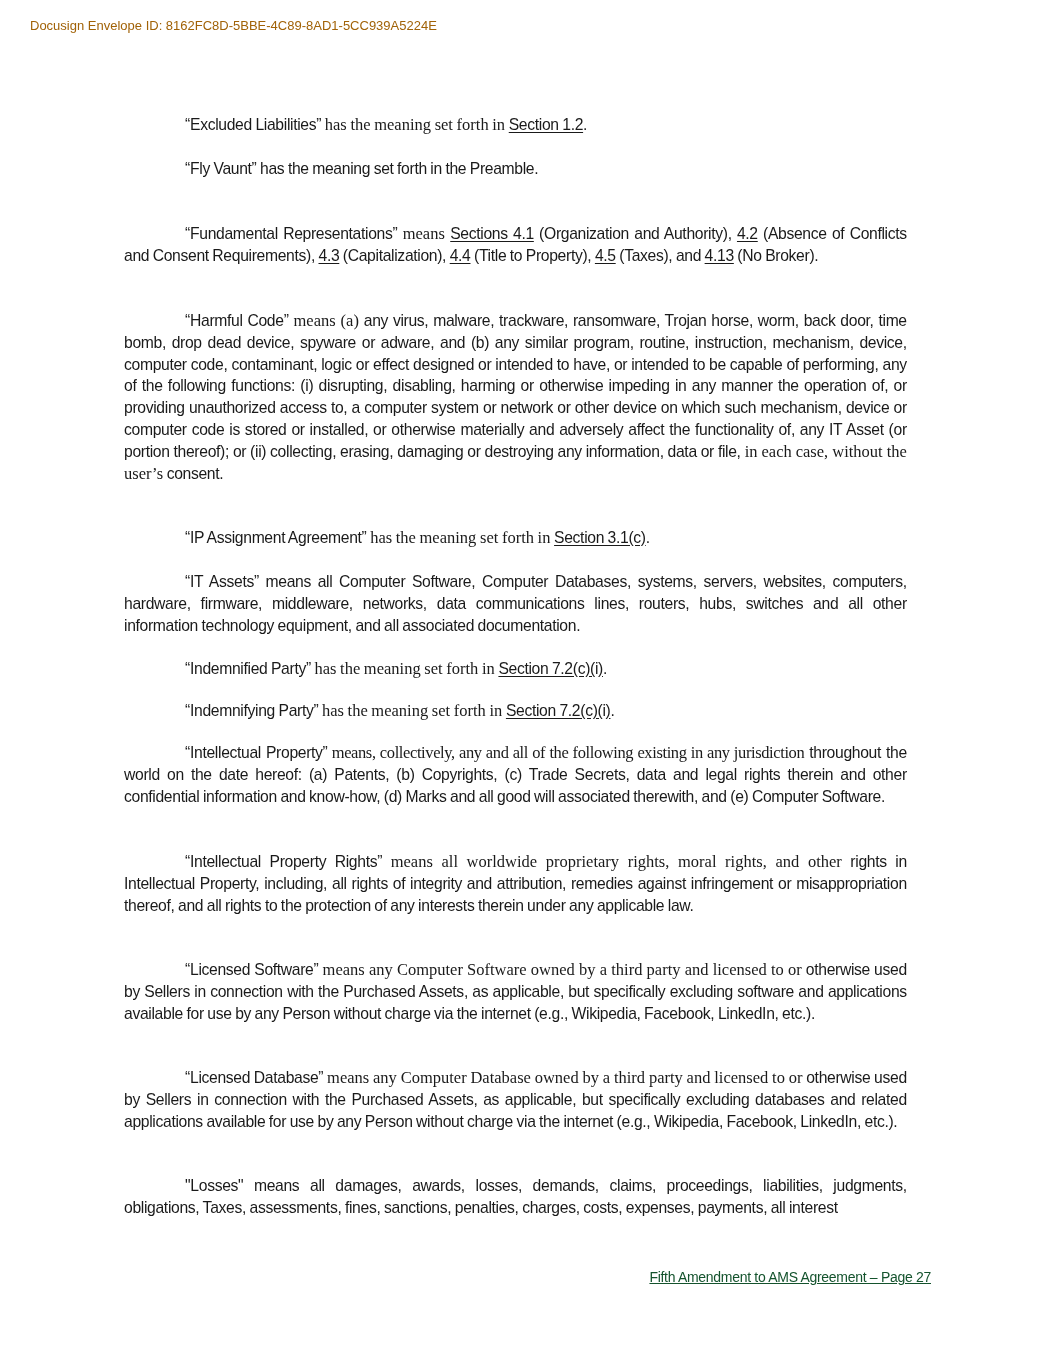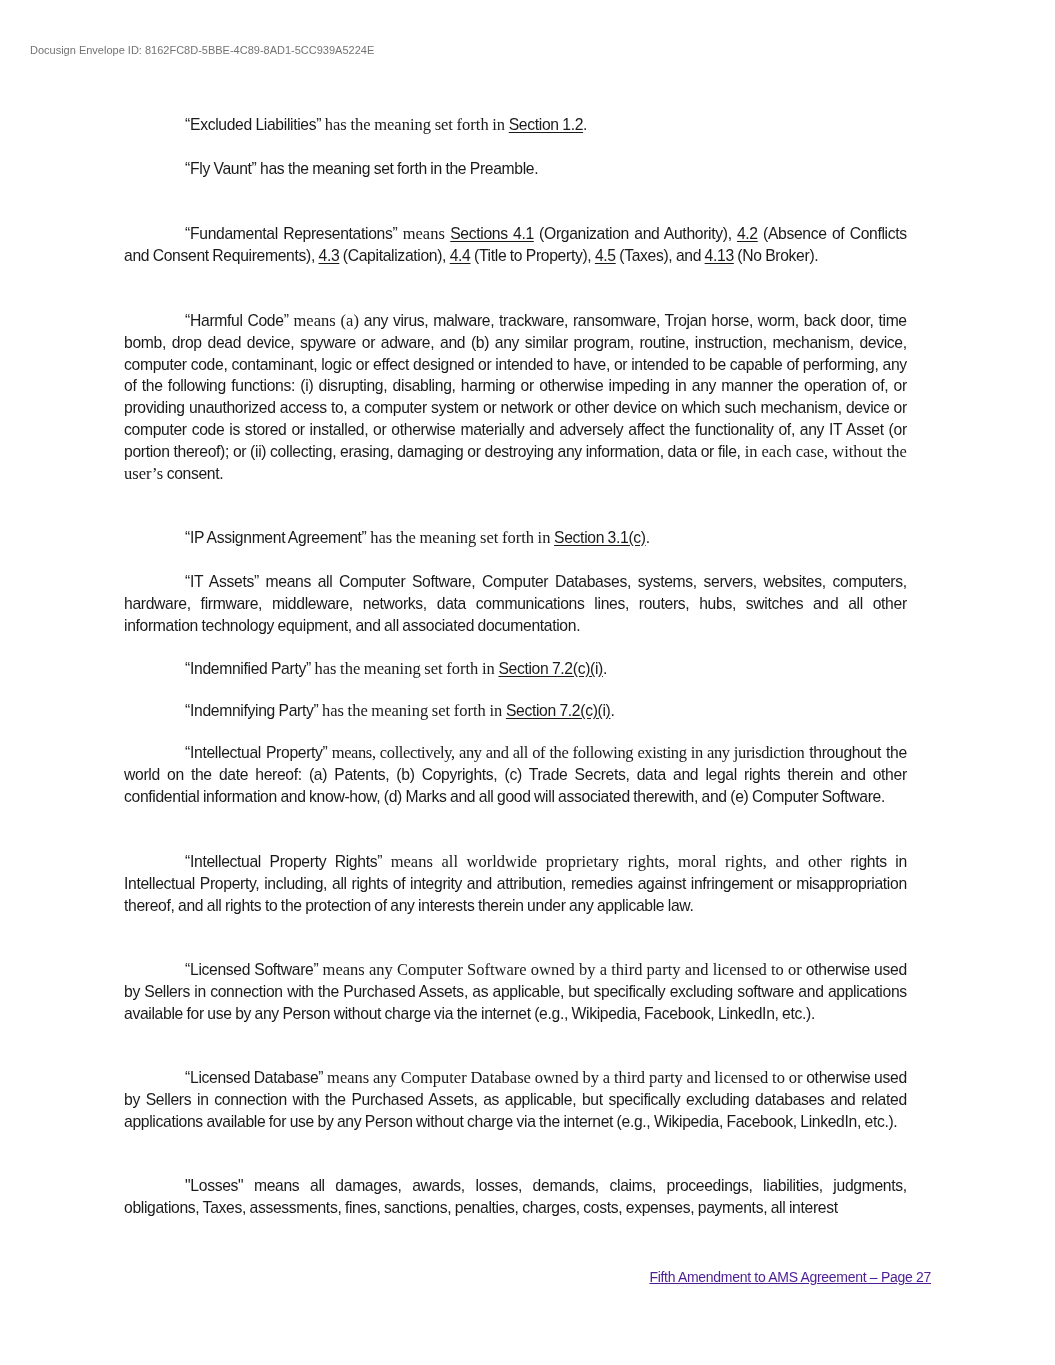--- a/index.html
+++ b/index.html
@@ -1,34 +1,34 @@
 <!DOCTYPE html>
 <html><head>
 <meta charset="utf-8">
 <style>
   html, body { margin: 0; padding: 0; background: #ffffff; }
   body { width: 1055px; height: 1365px; position: relative; overflow: hidden; color: #1a1a1a; }
   .envelope {
     position: absolute; left: 30px; top: 18px;
-    font-family: "Liberation Sans", sans-serif; font-size: 11px; color: #737373; margin-top: 26px;
+    font-family: "Liberation Sans", sans-serif; font-size: 13px; color: #a16207;
   }
   .para {
     position: absolute; left: 124px; width: 807px;
     font-family: "Liberation Sans", sans-serif; font-size: 16.2px; line-height: 21.8px;
     text-align: justify; letter-spacing: -0.35px; word-spacing: -0.5px;
     transform: scaleX(0.97); transform-origin: left top;
   }
   .para.single { text-align: left; }
   .indent { display: inline-block; width: 63px; }
   .serif { font-family: "Liberation Serif", serif; font-size: 17px; letter-spacing: 0; }
   .ul { text-decoration: underline; text-underline-offset: 2px; }
   .footer {
     position: absolute; right: 124px; top: 1269px;
     font-family: "Liberation Sans", sans-serif; font-size: 14px;
-    text-decoration: underline; letter-spacing: -0.3px; color: #4c1d95;
+    text-decoration: underline; letter-spacing: -0.3px; color: #14532d;
   }
 </style>
 </head>
 <body>
 
 <div class="envelope">Docusign Envelope ID: 8162FC8D-5BBE-4C89-8AD1-5CC939A5224E</div>
 
 <p class="para single" style="top:114px;margin:0;">
   <span class="indent"></span><span>“Excluded Liabilities”</span><span class="serif"> has the meaning set forth in </span><span class="ul">Section 1.2</span><span>.</span>
 </p>

